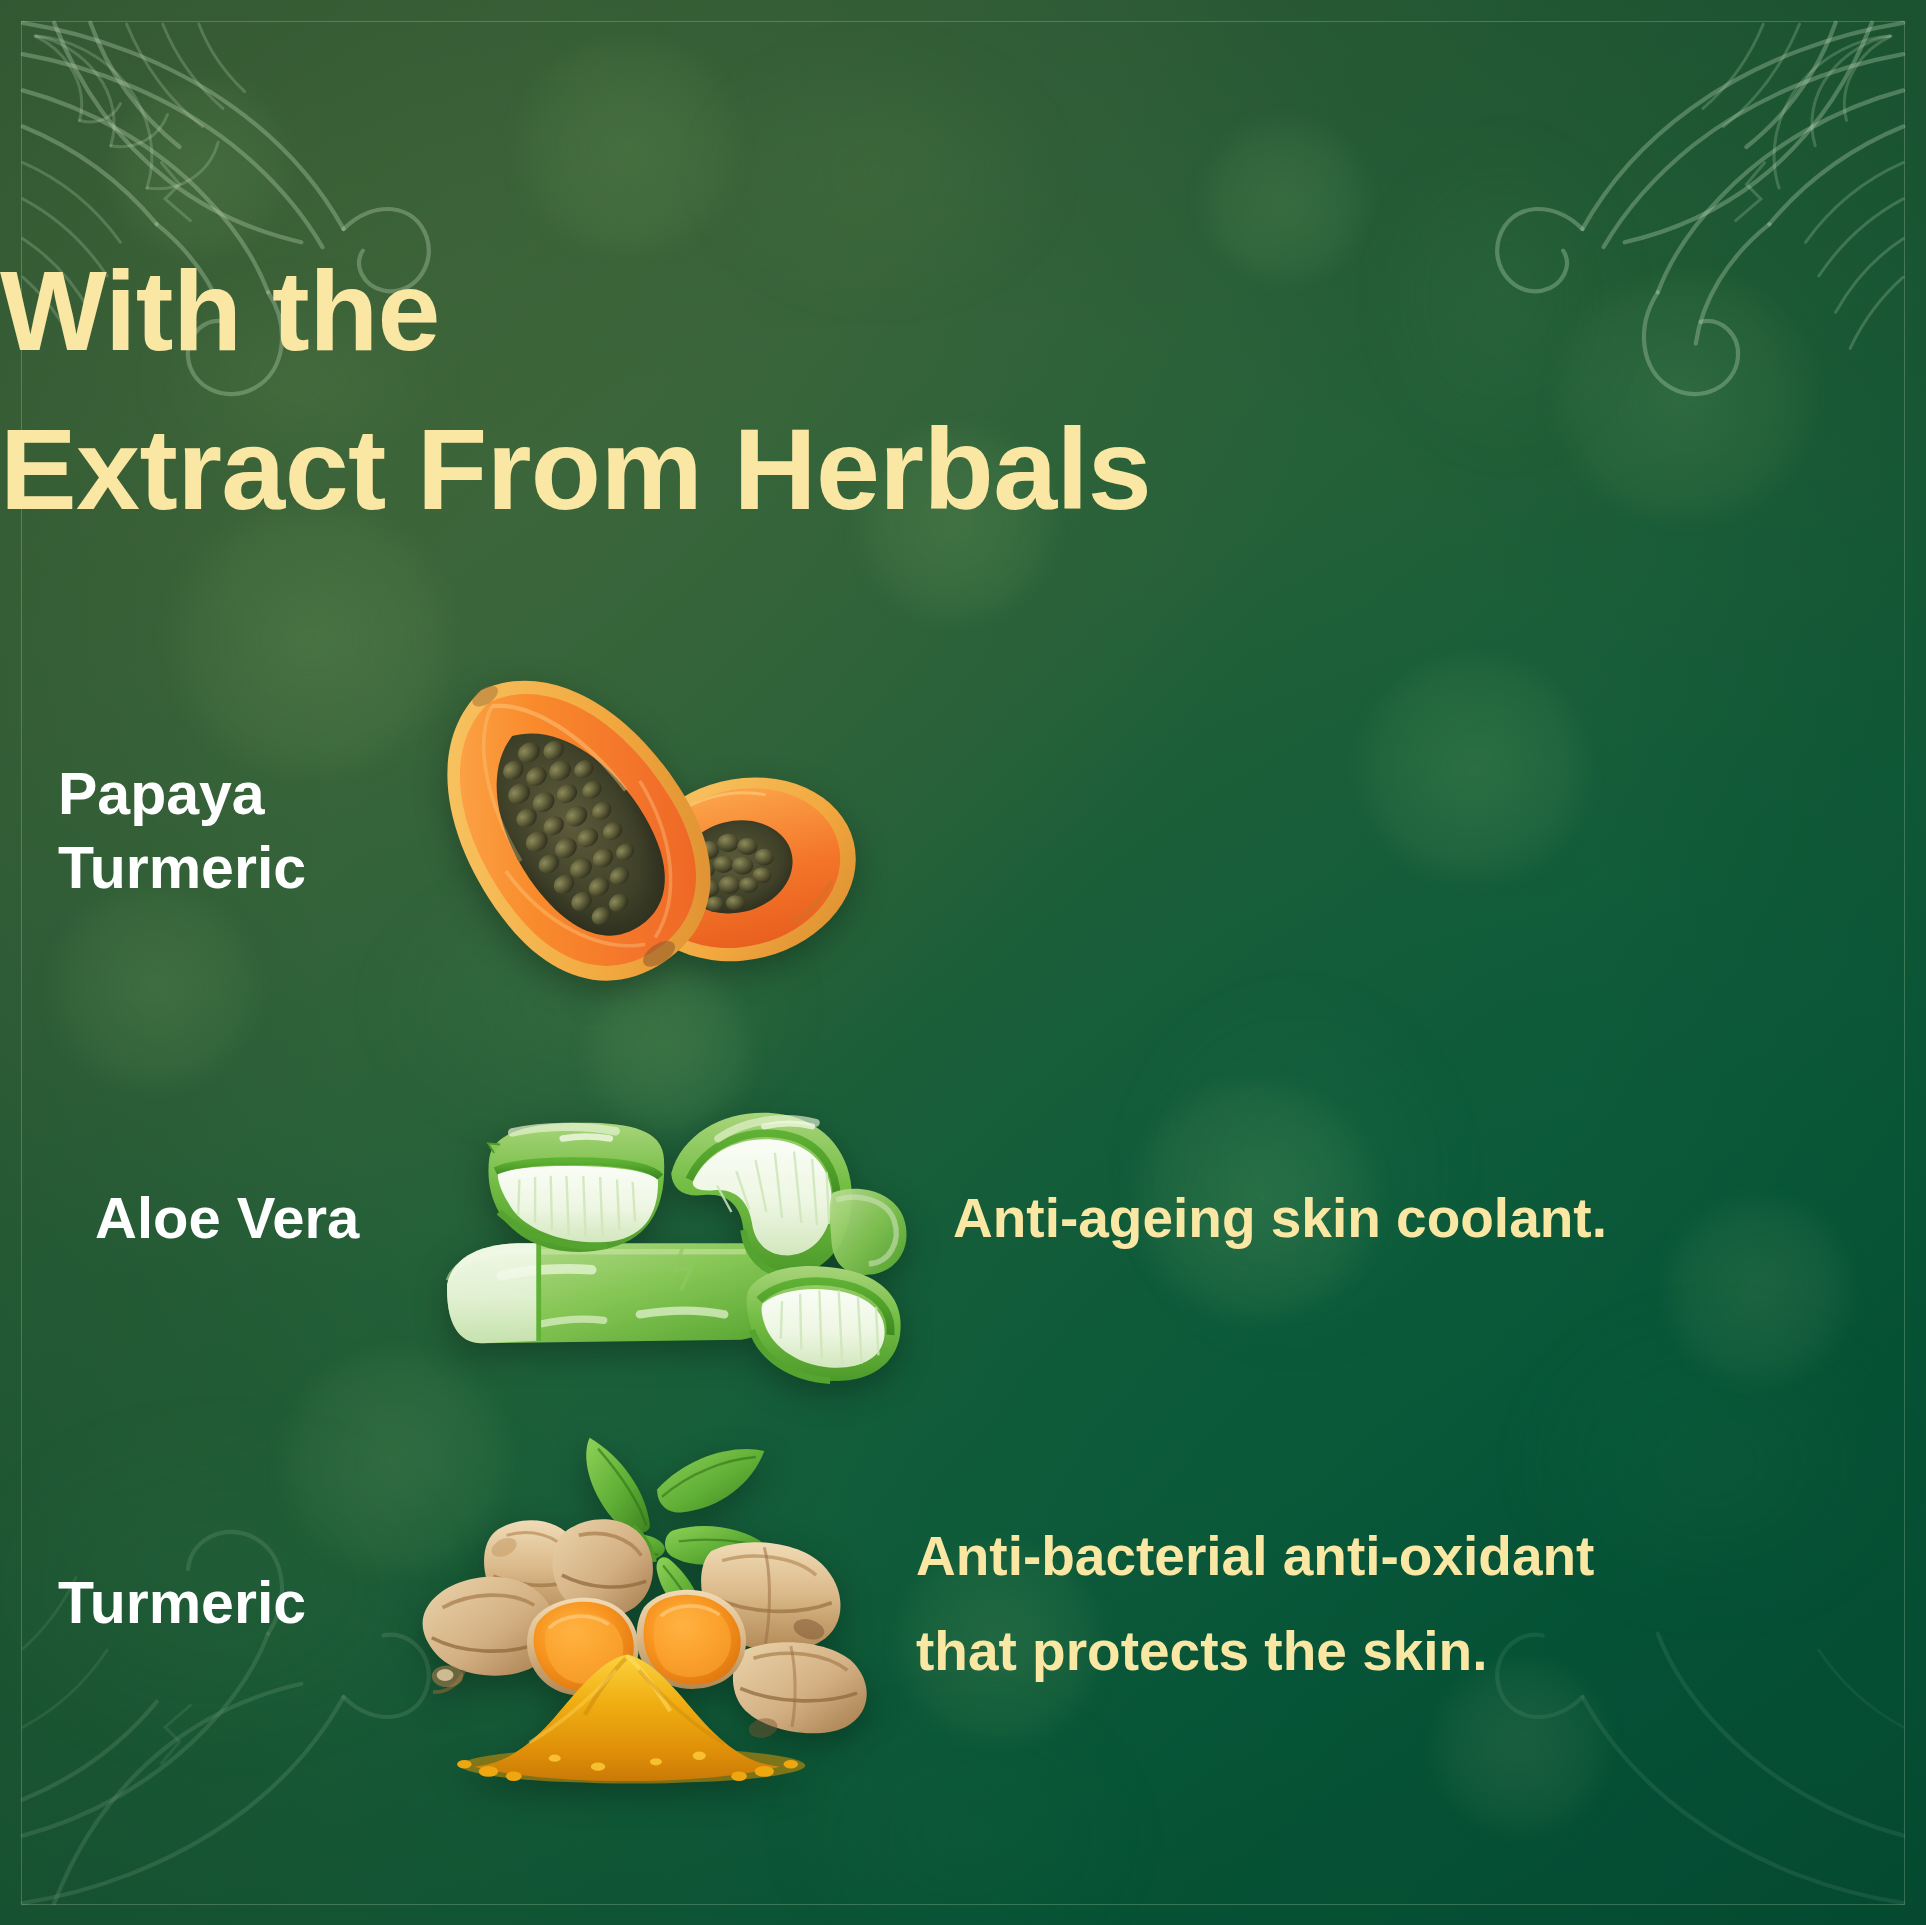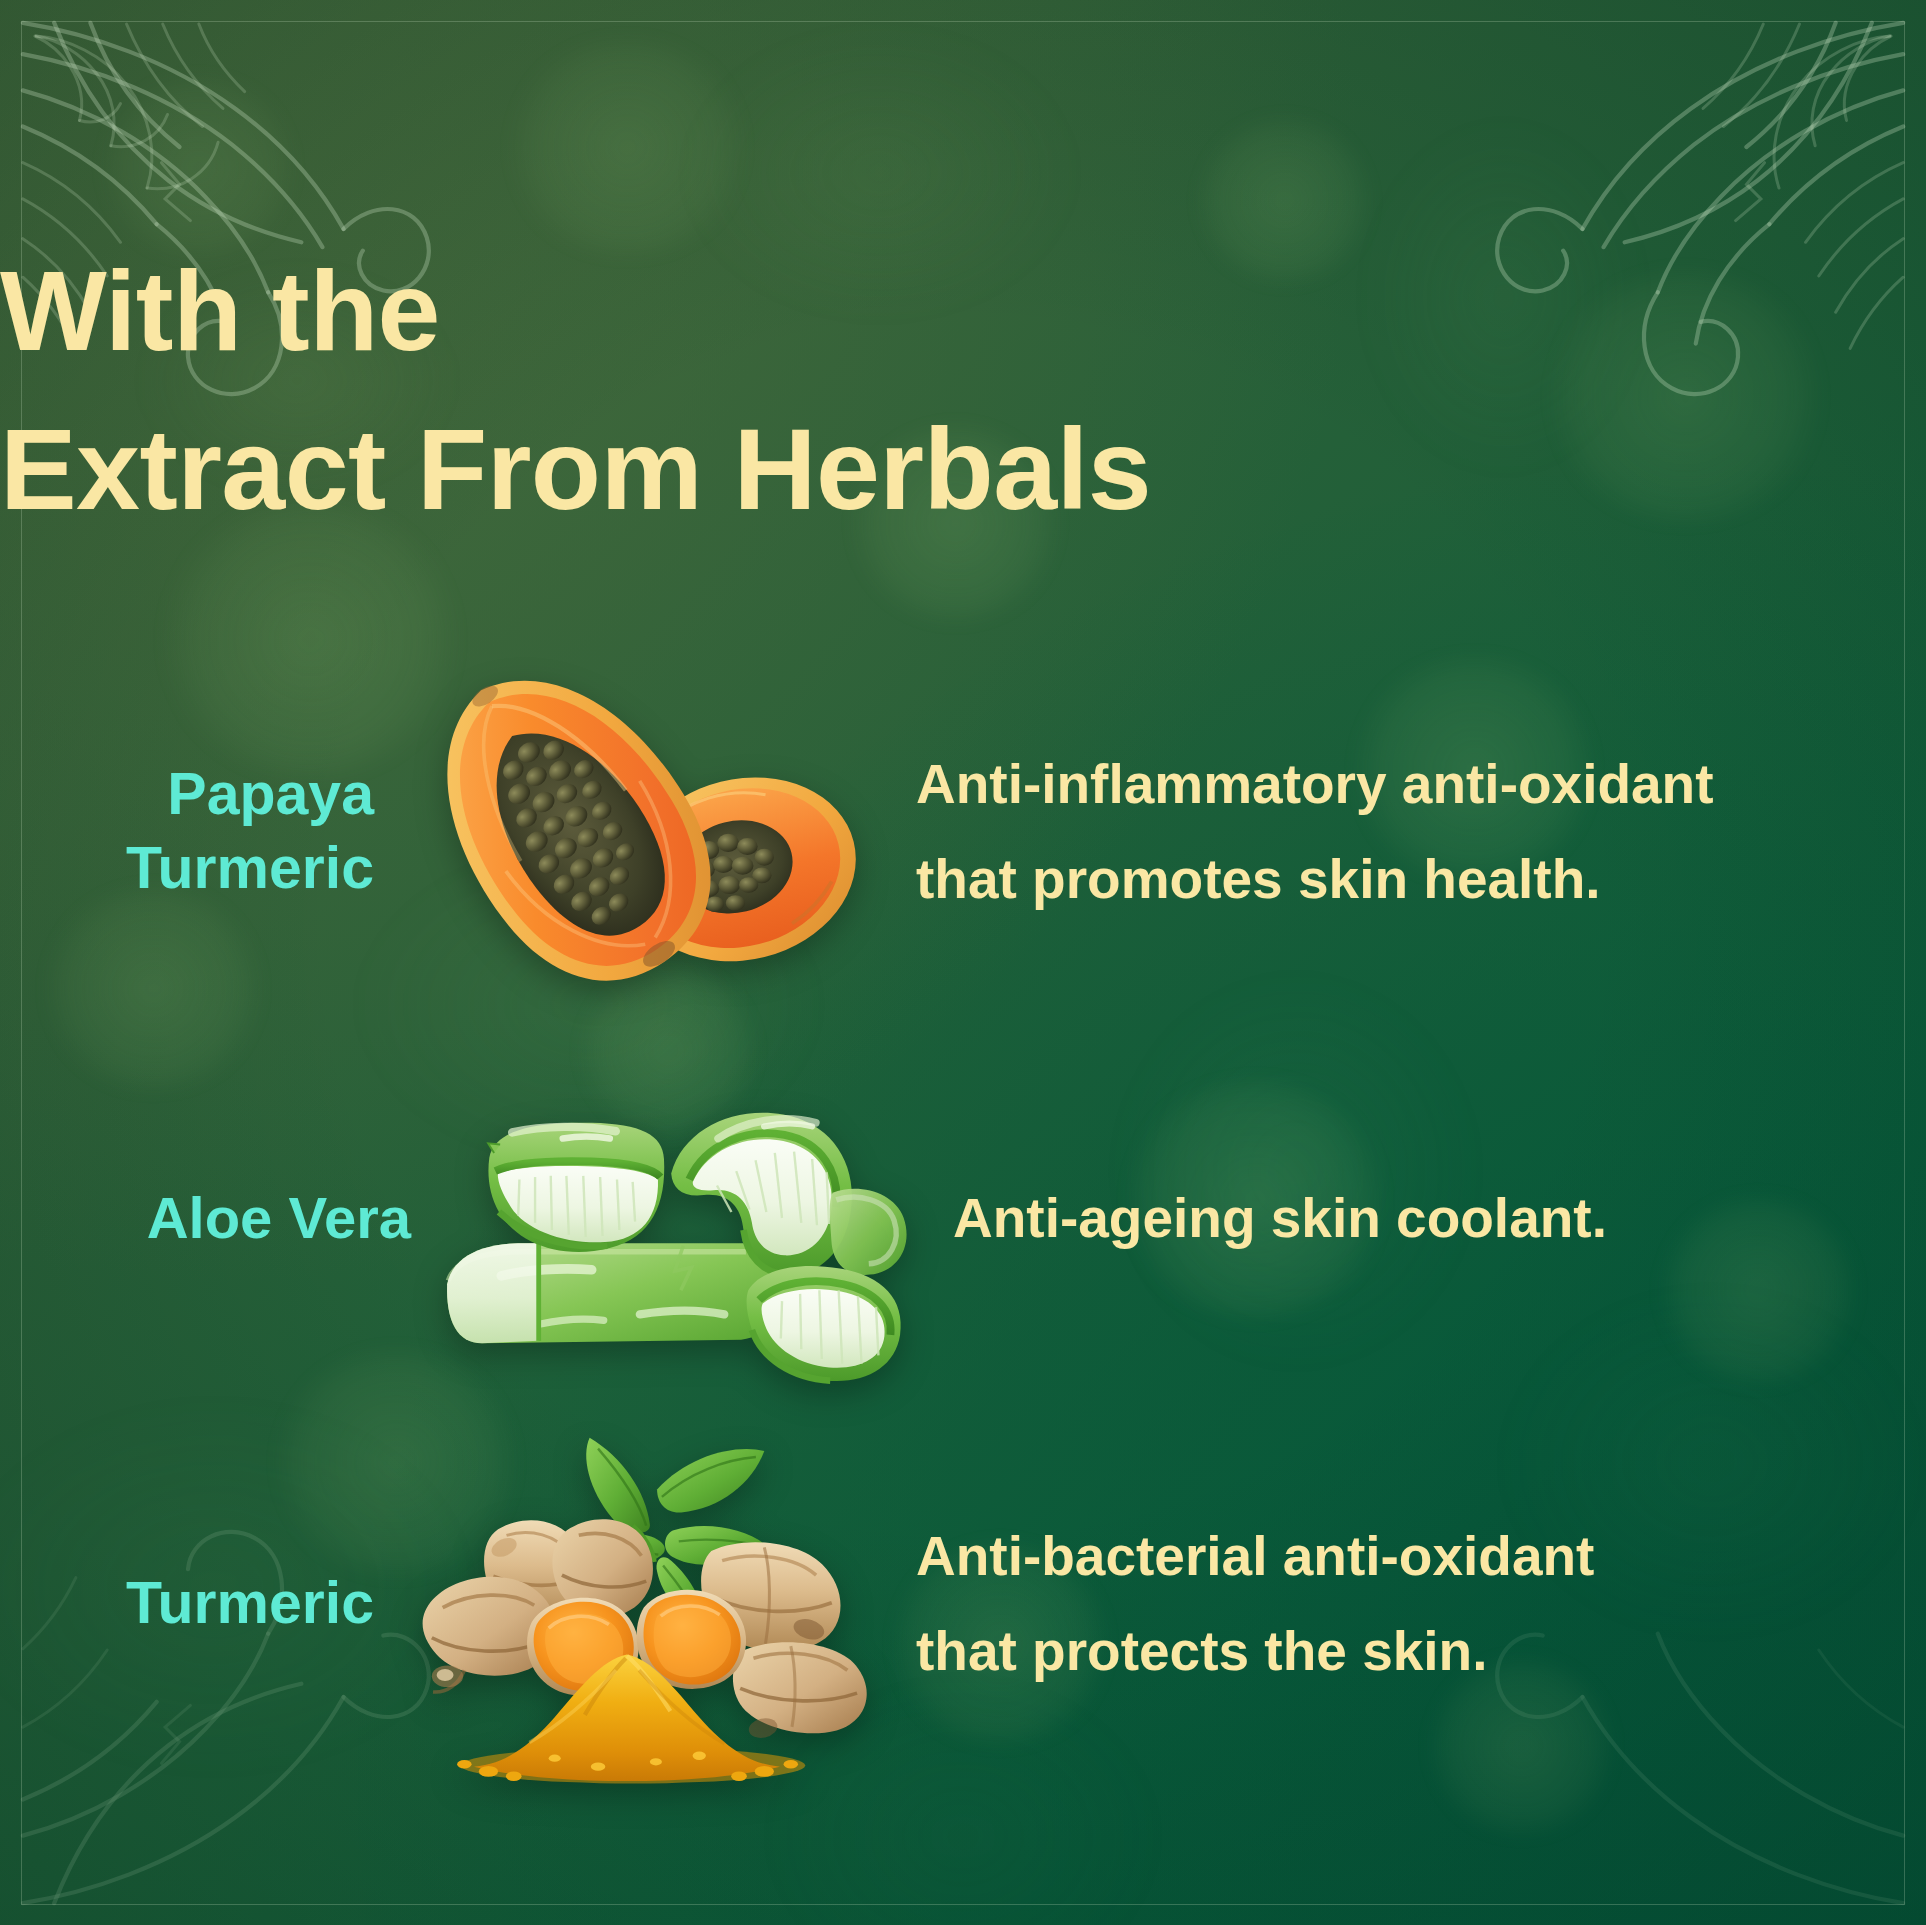--- a/index.html
+++ b/index.html
@@ -83,25 +83,24 @@
   
   .rows { position:absolute; left:0; top:639px; width:1926px; }
   .row {
     position:relative;
     display:flex; align-items:center;
     height:386px;
   }
   .row-label {
     width:374px;
     padding-left:58px;
-    color:#5eead4;
+    color:#ffffff;
     font-weight:bold;
     font-size:59px;
     line-height:1.25;
-    text-align:right;
   }
   .row-art {
     width:518px;
     height:374px;
     position:relative;
     display:flex; align-items:center; justify-content:center;
   }
   .row-desc {
     flex:1;
     padding-left:24px;
@@ -352,24 +351,20 @@
               <path d="M330 60 C272 92 232 190 226 300" stroke="#FDD68C" stroke-width="6" fill="none" opacity=".30"></path>
               <path d="M196 300 C200 410 250 500 320 530" stroke="#FFE0A0" stroke-width="6" fill="none" opacity=".30"></path>
               <path d="M464 300 C460 410 410 500 340 530" stroke="#FFE0A0" stroke-width="6" fill="none" opacity=".30"></path>
               <ellipse cx="330" cy="556" rx="30" ry="16" fill="#8C5A2A" opacity=".55"></ellipse>
               <ellipse cx="330" cy="40" rx="24" ry="13" fill="#9A6430" opacity=".45"></ellipse>
             </g>
           </svg>
         </div>
       </div>
 
-      <div class="row-desc">
-        <span>Anti-inflammatory anti-oxidant</span><br>
-        <span>that promotes skin health.</span>
-      </div>
     </div>
 
     <div class="row row-2">
       <div class="row-label">
         <span>Aloe Vera</span>
       </div>
 
       <div class="row-art">
         <div class="art drop">
           <svg viewBox="0 0 860 620" aria-hidden="true">

